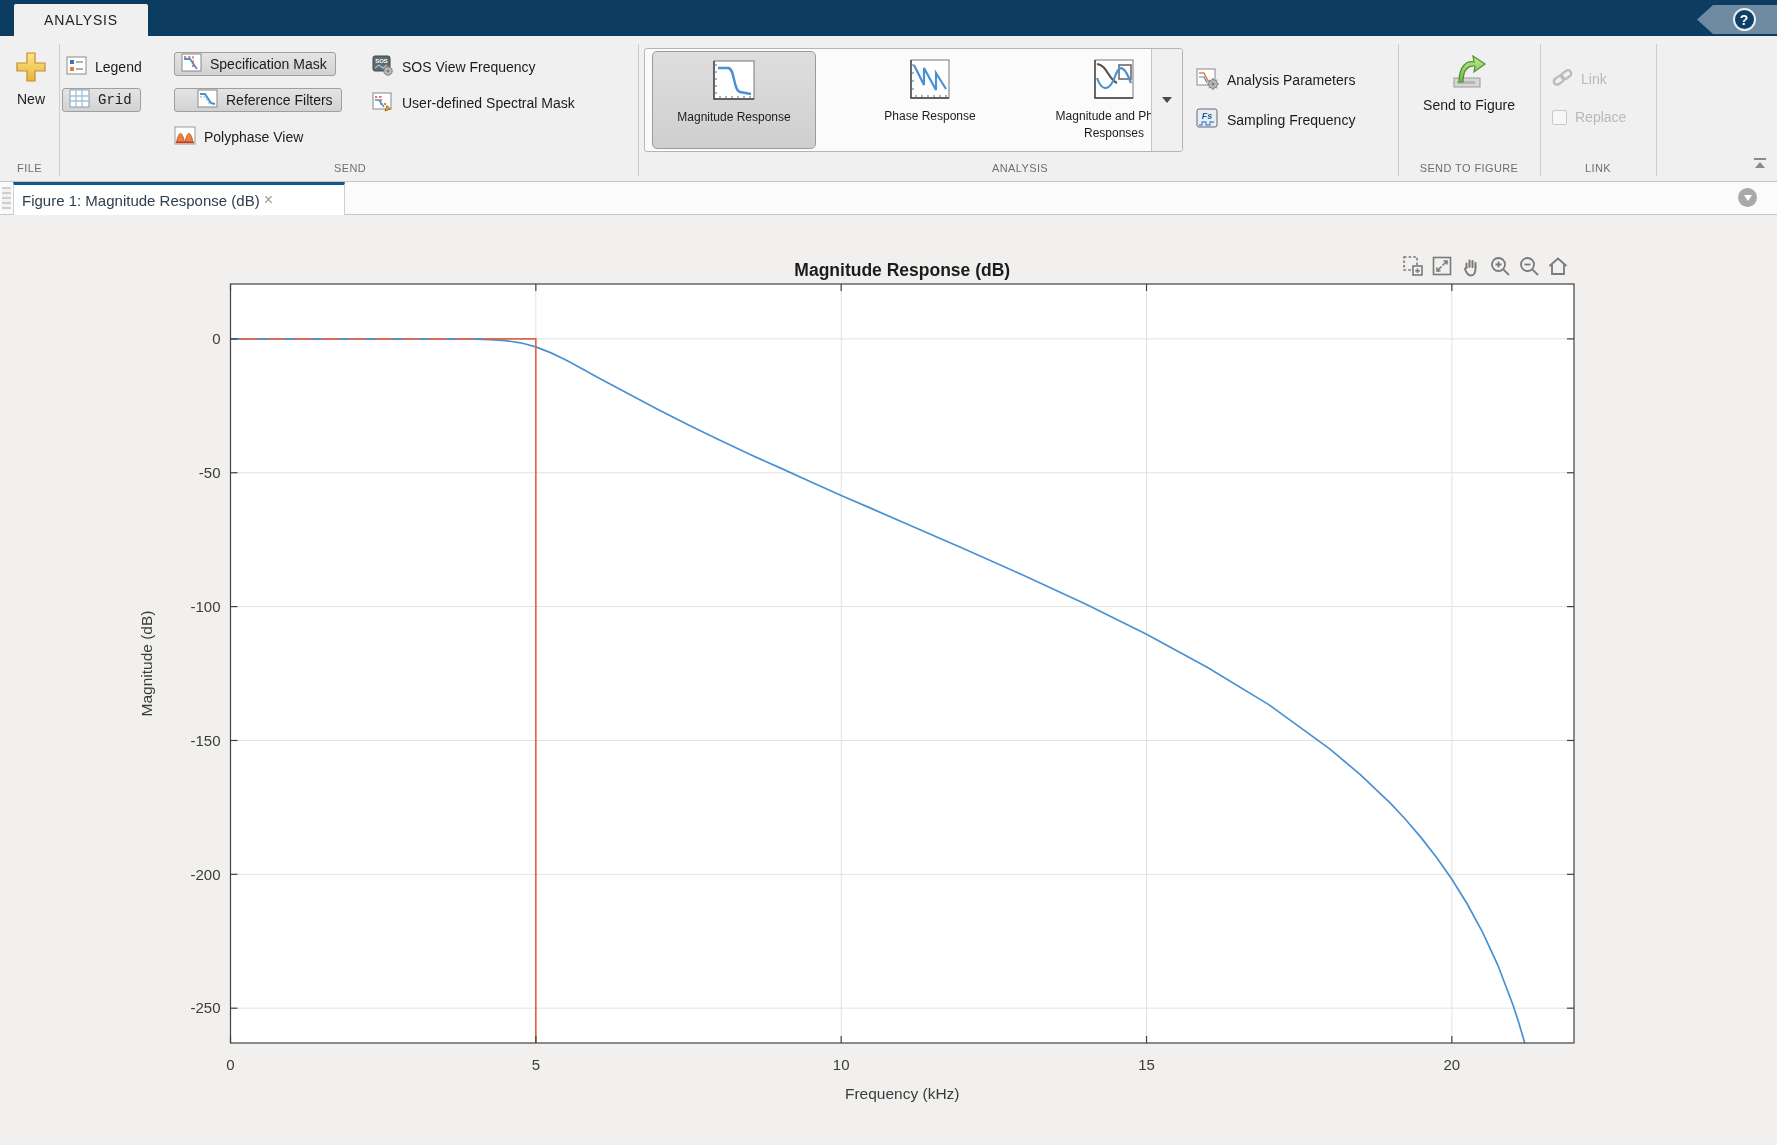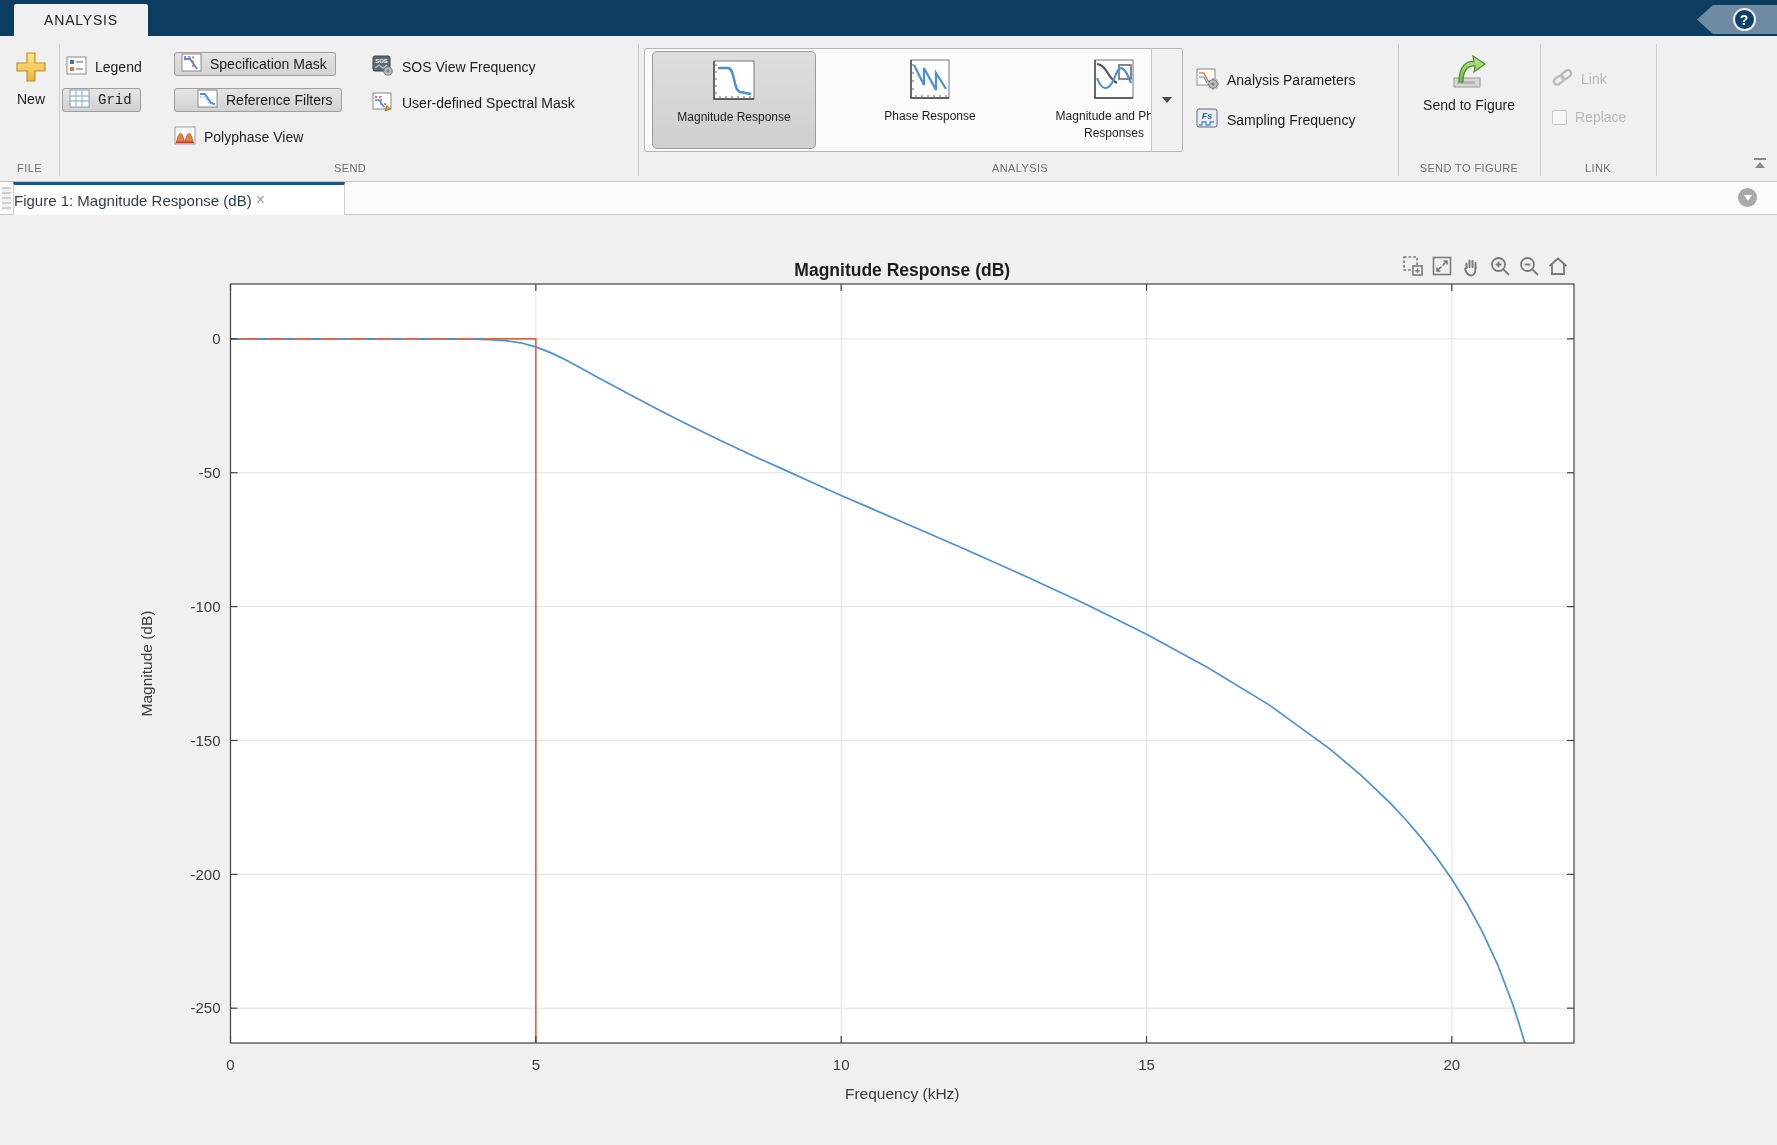--- a/index.html
+++ b/index.html
@@ -39,21 +39,21 @@
 
   .link-dis { color:#b9b9b9; }
   .checkbox { width:15px; height:15px; border:1px solid #c9c9c9; background:#f7f7f7; border-radius:2px; }
 
   
   .tabbar { position:absolute; left:0; top:182px; width:1777px; height:33px; background:#fbfbfb; border-bottom:1px solid #c8c8c8; }
   .grip { position:absolute; left:2px; top:5px; width:9px; height:23px;
     background:repeating-linear-gradient(to bottom,#cfcfcf 0 2px,#f2f2f2 2px 5px); border-radius:1px; }
   .fig-tab { position:absolute; left:13px; top:0; width:332px; height:33px; background:#ffffff;
     border-left:1px solid #cfcfcf; border-right:1px solid #cfcfcf; border-top:3px solid #15568d;
-    display:flex; align-items:center; padding-left:0; gap:4px; font-size:15px; color:#2f3e4e; }
+    display:flex; align-items:center; padding-left:8px; gap:4px; font-size:15px; color:#2f3e4e; }
   .tab-close { color:#9b9b9b; font-size:16px; line-height:1; cursor:default; }
   .tab-menu-circle { position:absolute; right:20px; top:6px; width:19px; height:19px; border-radius:50%;
     background:#a9a9a9; display:flex; align-items:center; justify-content:center; }
   .tab-menu-circle .tri { width:0; height:0; border-left:4.5px solid transparent; border-right:4.5px solid transparent; border-top:6px solid #ffffff; }
 
   
   .figarea { position:absolute; left:0; top:215px; width:1777px; height:930px; background:#f1f0ee; }
   .axtoolbar { position:absolute; left:1400px; top:38px; display:flex; gap:4px; }
   .axtoolbar .tbtn { width:25px; height:25px; display:flex; align-items:center; justify-content:center; }
   svg text { font-family:"Liberation Sans", sans-serif; }

